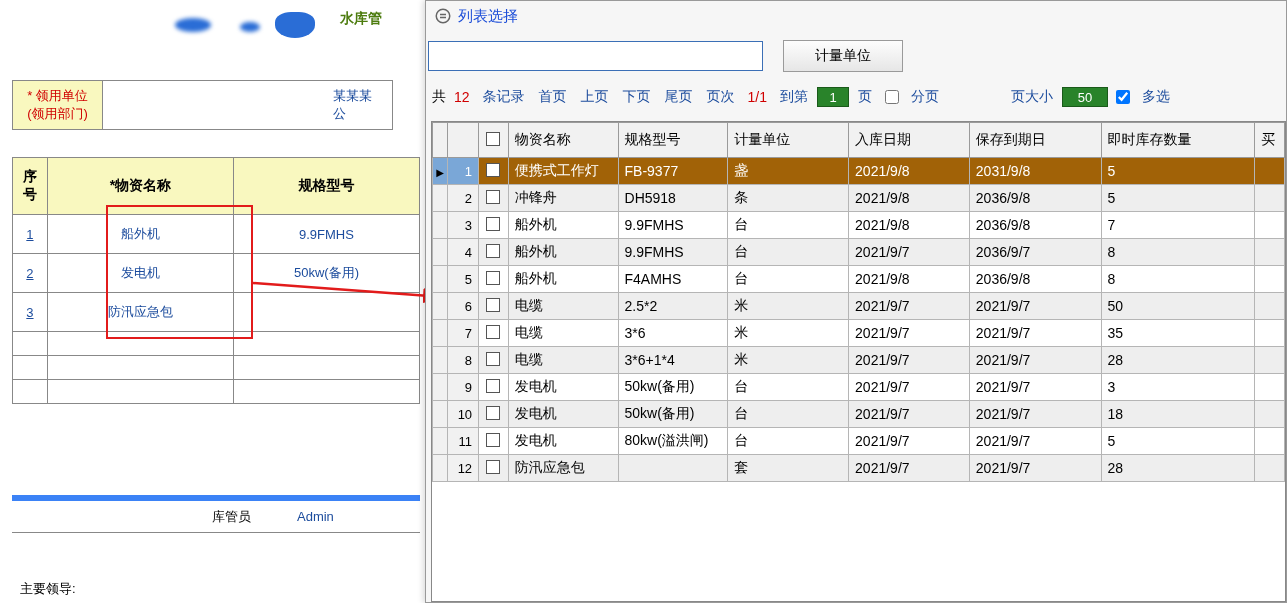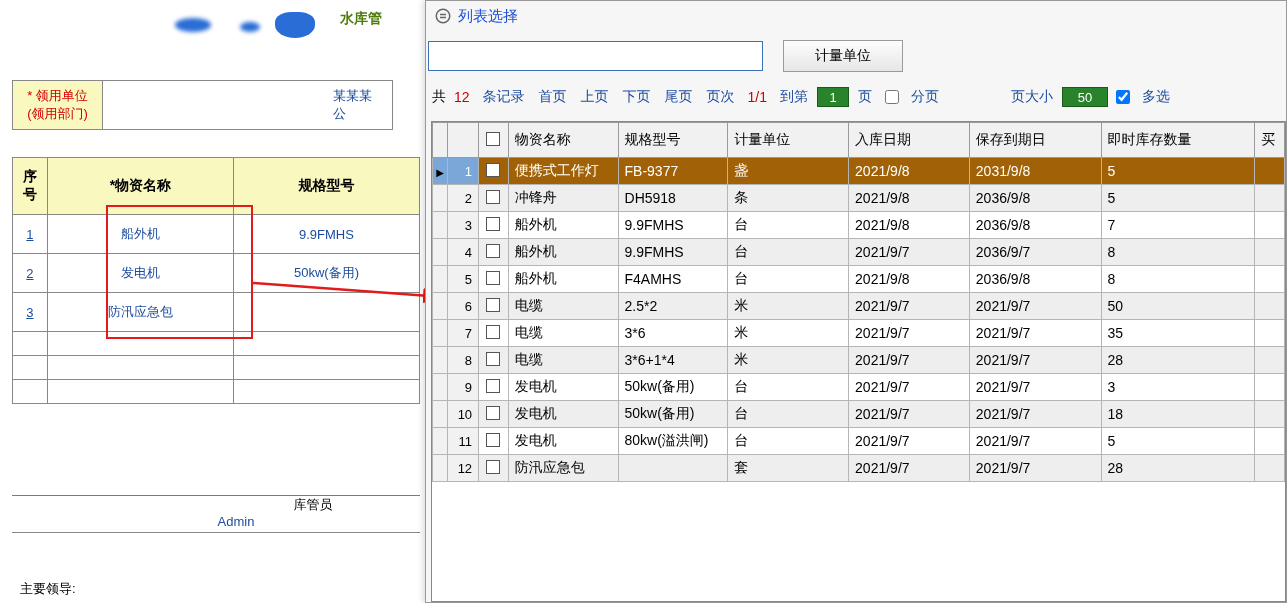--- a/index.html
+++ b/index.html
@@ -102,21 +102,21 @@
   .foot-row {
     position: absolute;
     left: 12px;
     width: 408px;
     border-top: 1px solid #888;
     border-bottom: 1px solid #888;
     height: 38px;
     display:flex;
     align-items:center;
   }
-  .foot-row.r1 { top: 495px; border-top:1px solid #3b82f6;flex-direction:column;}
+  .foot-row.r1 { top: 495px; border-top:6px solid #3b82f6;}
   .foot-row.r2 { top: 570px; border: none;}
   .foot-row .lbl { padding: 0 6px 0 200px;}
   .foot-row .val { color: #1c4c9d; padding: 0 0 0 40px;}
 
   
   .popup {
     position: absolute;
     left: 425px; top: 0;
     width: 862px; height: 603px;
     border: 1px solid #999;

